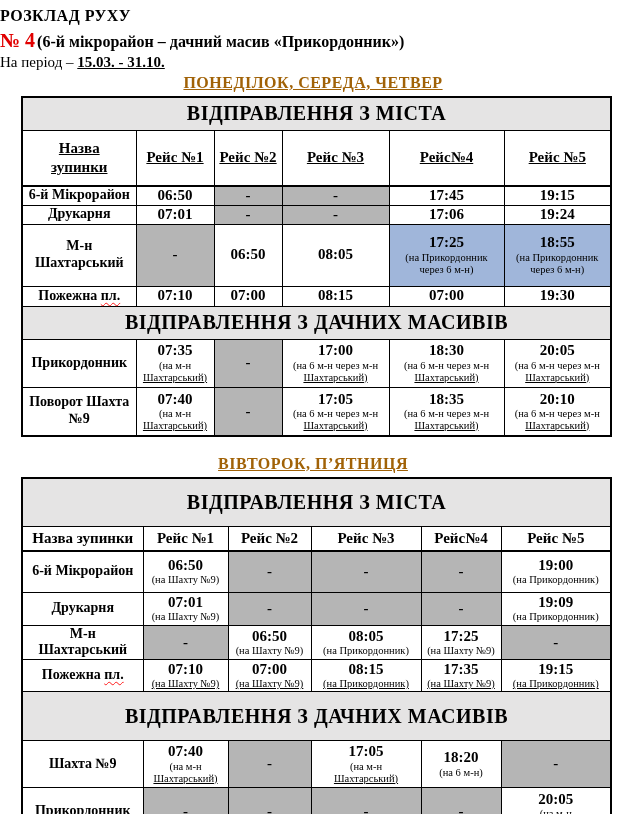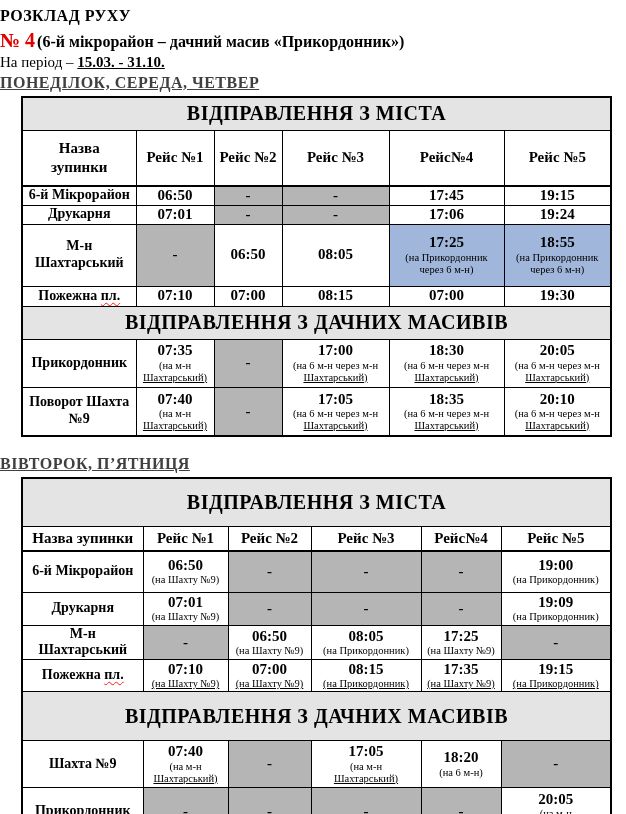--- a/index.html
+++ b/index.html
@@ -6,21 +6,21 @@
   body { width:626px; font-family:"Liberation Serif","DejaVu Serif",serif; color:#000; }
   .page { position:relative; width:626px; height:814px; background:#fff; overflow:hidden; }
 
   .hdr { text-align:left; padding-top:7px; }
   .doc-title { font-size:16px; font-weight:bold; letter-spacing:.5px; }
   .route-line { font-size:16px; font-weight:bold; margin-top:4px; }
   .route-no { color:#e10000; font-size:20px; font-weight:bold; margin-right:2px; }
   .period-line { font-size:15px; margin-top:2px; }
   .period-dates { font-weight:bold; text-decoration:underline; }
 
-  .day-title { color:#404040; font-size:16px; font-weight:bold;
+  .day-title { text-align:center; color:#a16207; font-size:16px; font-weight:bold;
                text-decoration:underline; letter-spacing:.5px; margin:3px 0 4px 0; }
 
   table.sched { border-collapse:collapse; table-layout:fixed; width:589px;
                 margin:0 0 18px 21px; border:2px solid #000; }
   table.sched td { border:1px solid #000; text-align:center; vertical-align:middle;
                    padding:0 1px; overflow:visible; }
   td.band { background:#e5e4e4; font-size:20px; font-weight:bold; border:2px solid #000;
             letter-spacing:.5px; }
   tr.head-row td { border-bottom:2px solid #000; }
   td.colhead { font-size:15px; font-weight:bold; }
@@ -56,21 +56,21 @@
           <col style="width: 78px;">
           <col style="width: 68px;">
           <col style="width: 107px;">
           <col style="width: 115px;">
           <col style="width: 107px;">
         </colgroup>
         <tbody>
           <tr style="height: 33px;">
             <td class="band" colspan="6">ВІДПРАВЛЕННЯ З МІСТА</td>
           </tr>
-          <tr class="head-row" style="height: 56px;">
+          <tr class="head-row" style="height: 56px; text-decoration: underline;">
             <td class="colhead stophead">Назва
 зупинки</td>
             <td class="colhead">Рейс №1</td>
             <td class="colhead">Рейс №2</td>
             <td class="colhead">Рейс №3</td>
             <td class="colhead">Рейс№4</td>
             <td class="colhead">Рейс №5</td>
           </tr>
           <tr style="height: 19px;">
             <td class="stop">6-й Мікрорайон</td>

